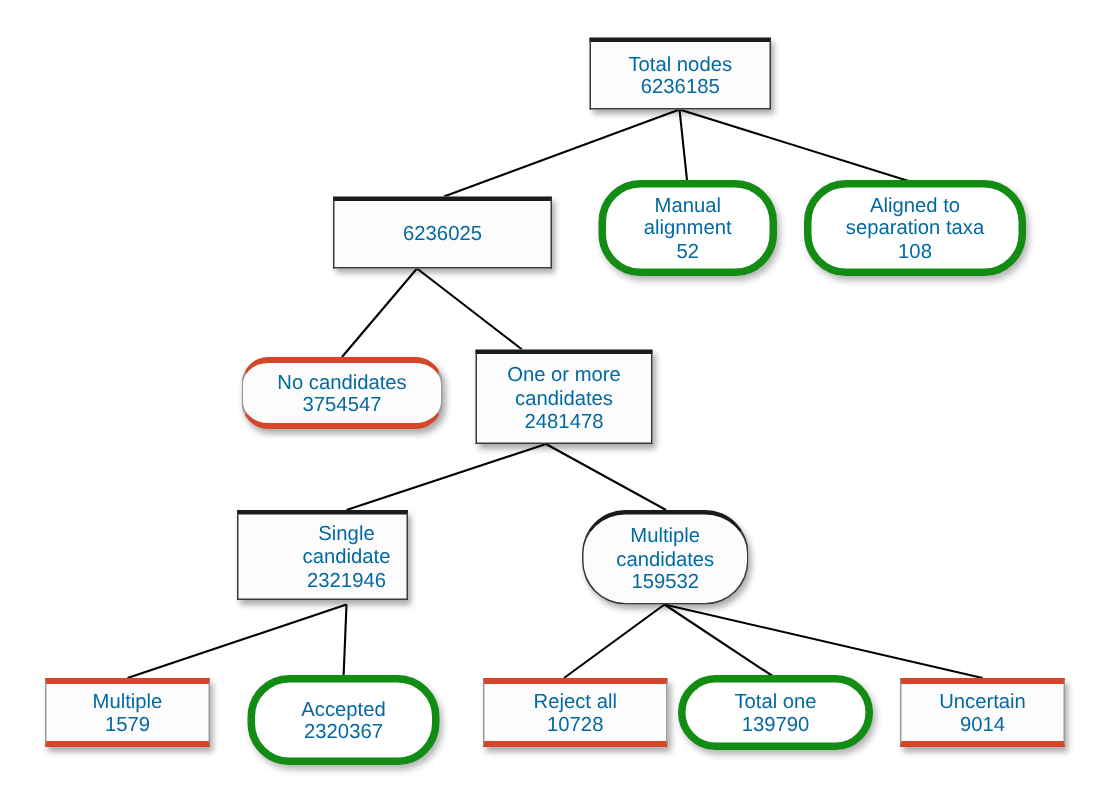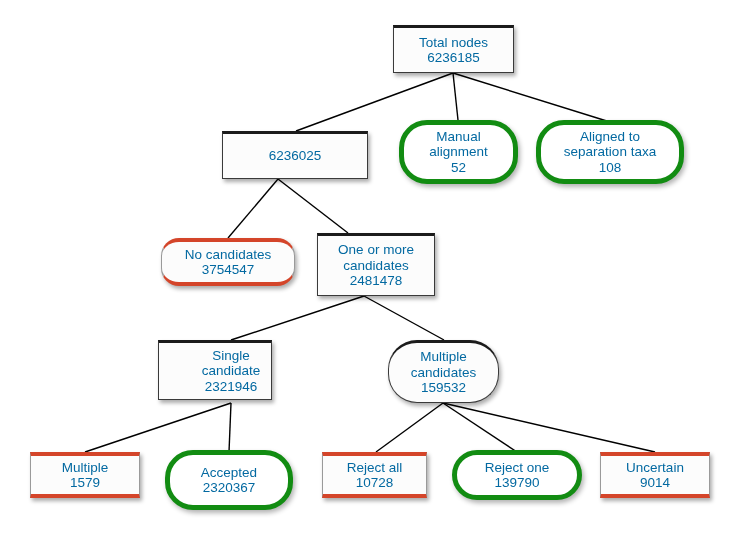--- a/index.html
+++ b/index.html
@@ -126,26 +126,26 @@
         <span class="node-line node-value">159532</span>
       </div>
       <div class="node red" style="left: 30px; top: 452px; width: 110px; height: 46px;">
         <span class="node-line">Multiple</span>
         <span class="node-line node-value">1579</span>
       </div>
       <div class="node green" style="left: 165px; top: 450px; width: 128px; height: 60px;">
         <span class="node-line">Accepted</span>
         <span class="node-line node-value">2320367</span>
       </div>
-      <div class="node red" style="left: 322px; top: 452px; width: 105px; height: 46px;">
+      <div class="node red" style="left: 322px; top: 452px; width: 123px; height: 46px;">
         <span class="node-line">Reject all</span>
         <span class="node-line node-value">10728</span>
       </div>
       <div class="node green" style="left: 452px; top: 450px; width: 130px; height: 50px;">
-        <span class="node-line">Reject one</span>
+        <span class="node-line">Total one</span>
         <span class="node-line node-value">139790</span>
       </div>
       <div class="node red" style="left: 600px; top: 452px; width: 110px; height: 46px; align-items: center;">
         <span class="node-line">Uncertain</span>
         <span class="node-line node-value">9014</span>
       </div>
     </div>
 </div>
 
 </body></html>

